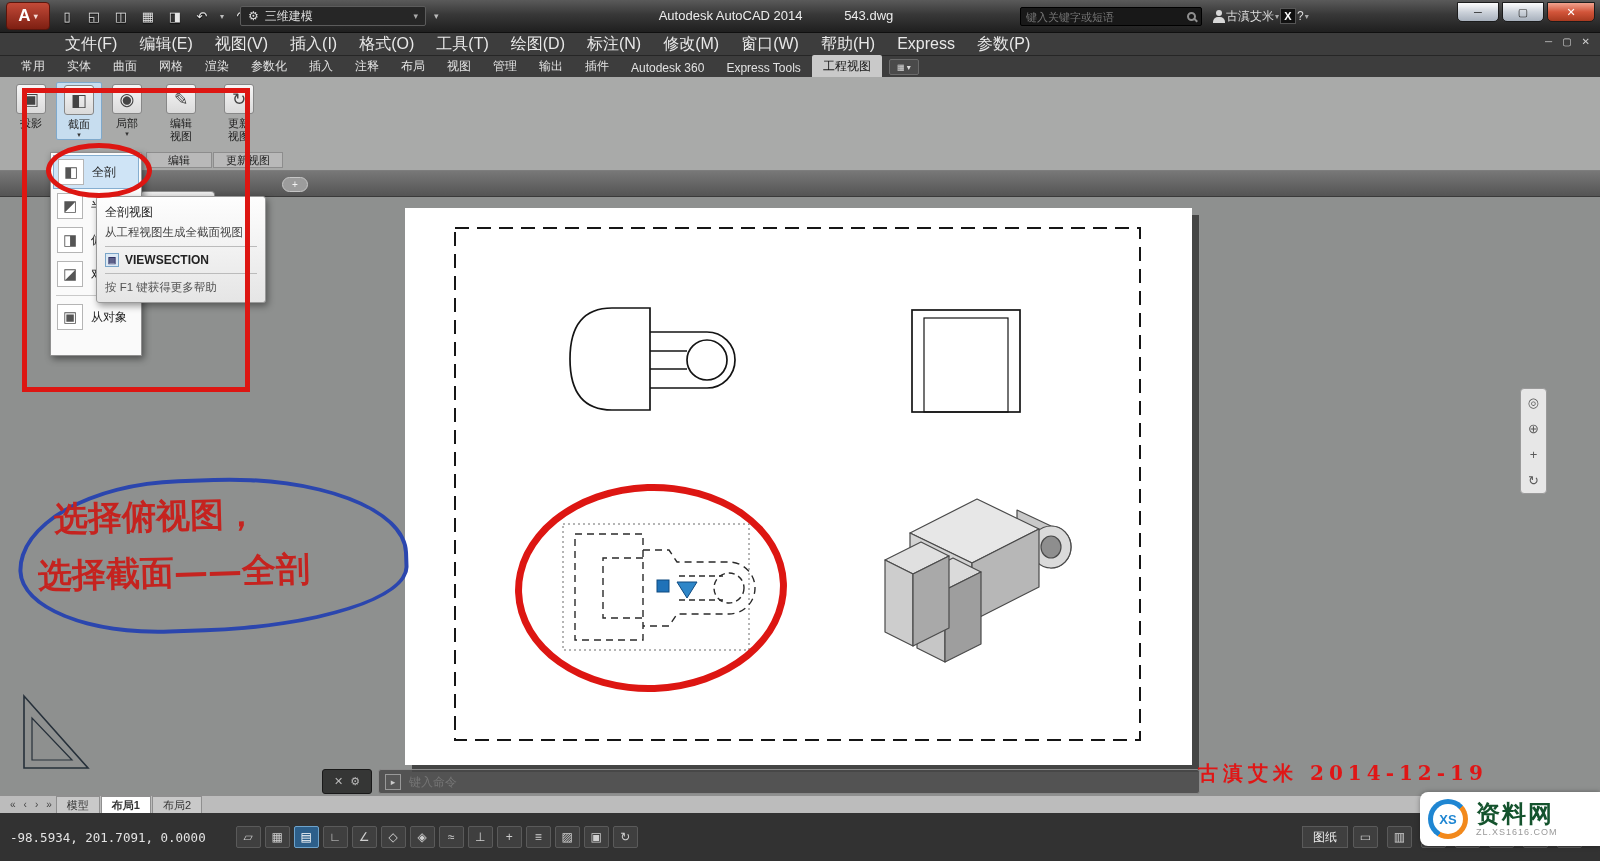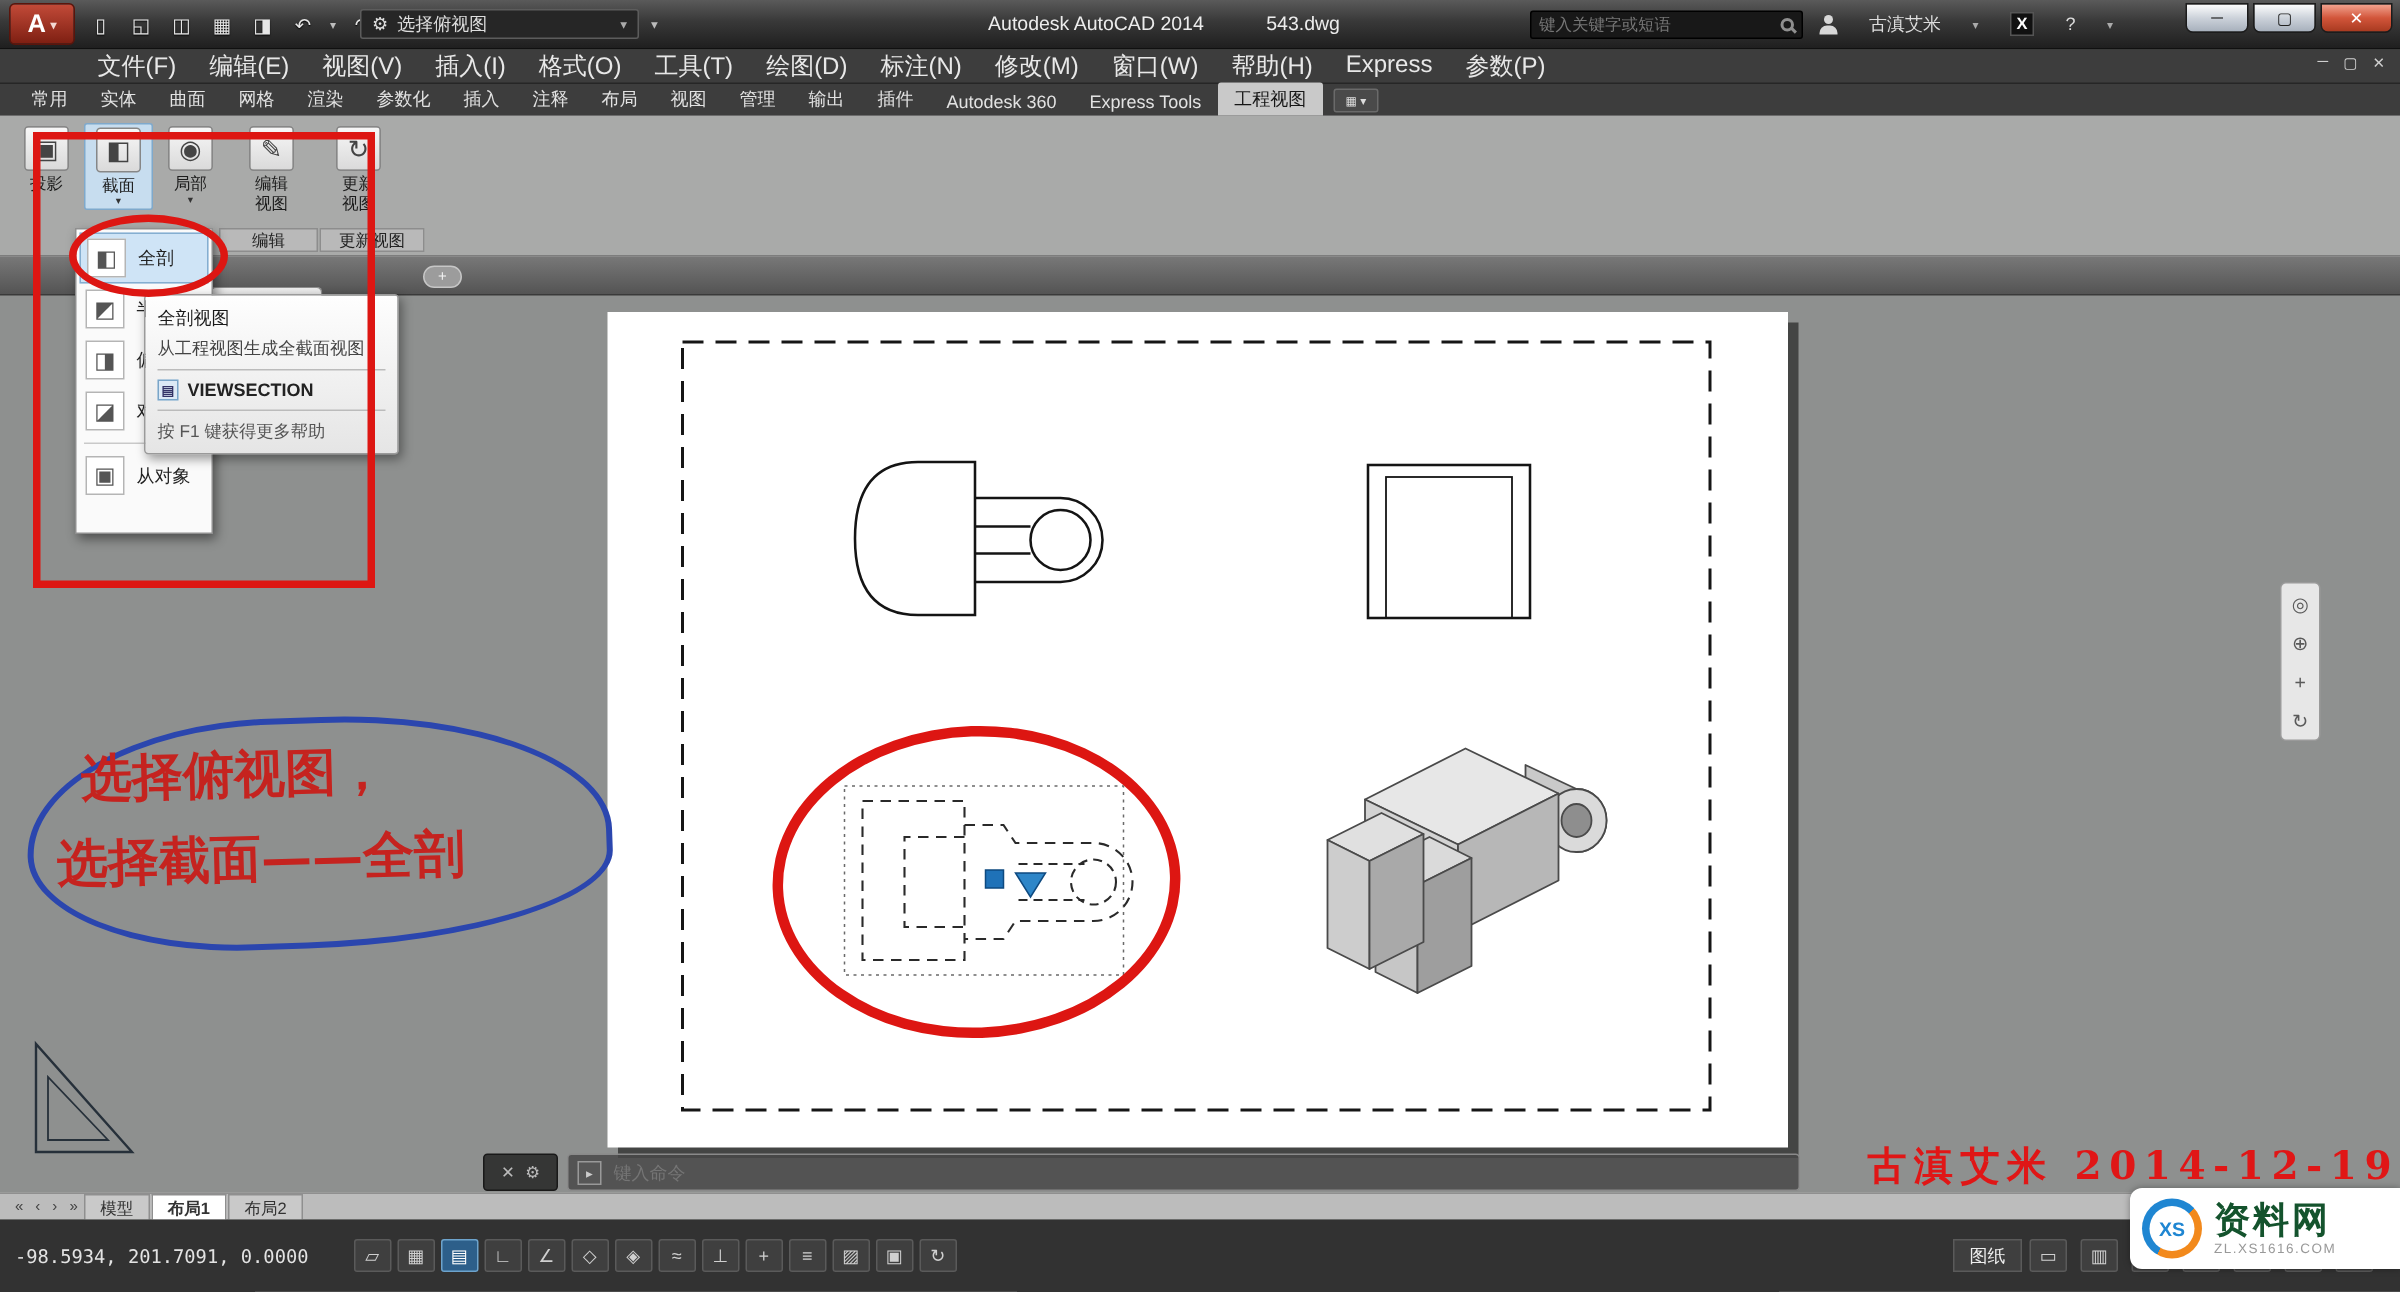--- a/index.html
+++ b/index.html
@@ -30,21 +30,21 @@
   #title-center span { margin:0 19px; }
   #search-box { position:absolute; left:1020px; top:7px; width:182px; height:19px;
     background:#181818; border:1px solid #000; border-radius:2px; display:flex;
     align-items:center; padding:0 5px; }
   #search-box input { flex:1; background:transparent; border:none; outline:none;
     color:#9a9a9a; font-size:11px; font-family:inherit; }
   .mag { width:9px; height:9px; border:2px solid #8f8f8f; border-radius:50%; position:relative; }
   .mag::after { content:""; position:absolute; width:5px; height:2px; background:#8f8f8f;
     transform:rotate(45deg); right:-4px; bottom:-2px; }
   #tb-right { position:absolute; left:1213px; top:6px; height:20px; display:flex;
-    align-items:center; gap:21px; color:#ddd; font-size:12px; }
+    align-items:center; gap:1px; color:#ddd; font-size:12px; }
   .person { width:12px; height:13px; position:relative; }
   .person::before { content:""; position:absolute; left:3px; top:0; width:6px; height:6px;
     border-radius:50%; background:#d8d8d8; }
   .person::after { content:""; position:absolute; left:0; bottom:0; width:12px; height:6px;
     border-radius:5px 5px 0 0; background:#d8d8d8; }
   .x-badge { width:16px; height:16px; background:#111; border:1px solid #555; color:#fff;
     font-weight:bold; font-size:11px; display:flex; align-items:center; justify-content:center; }
   .tiny-caret { font-size:8px; color:#aaa; }
   #win-controls { position:absolute; right:5px; top:2px; display:flex; gap:3px; }
   .winbtn { width:42px; height:20px; border:1px solid #1c1c1c; border-radius:0 0 5px 5px;
@@ -126,23 +126,23 @@
   #red-rect { left:22px; top:88px; width:228px; height:304px; border:5px solid #dd1612; z-index:50; }
   #red-ellipse-menu { left:46px; top:143px; width:106px; height:55px; border:5px solid #dd1612;
     border-radius:50%; z-index:50; }
   #red-ellipse-canvas { left:515px; top:484px; width:272px; height:208px; border:7px solid #dd1612;
     border-radius:50%; z-index:25; transform:rotate(-2deg); }
   #blueloop { left:18px; top:478px; width:390px; height:154px; border:4px solid #2b46ae;
     border-radius:46% 54% 58% 42% / 62% 58% 42% 48%; transform:rotate(-2deg); z-index:44; }
   .hand { position:absolute; color:#c5231f; font-size:34px; font-weight:bold;
     font-family:"DejaVu Serif",serif; transform:rotate(-1.5deg); z-index:45; white-space:nowrap; }
   #hand1 { left:54px; top:494px; } #hand2 { left:38px; top:550px; }
-  #watermark { position:absolute; left:1198px; top:760px; color:#e01616; font-size:26px;
+  #watermark { position:absolute; left:1198px; top:760px; color:#e01616; font-size:20px;
     font-weight:bold; font-family:"DejaVu Serif",serif; letter-spacing:5px;
-    white-space:nowrap; z-index:40;margin-left:47px; }
+    white-space:nowrap; z-index:40; }
 
   
   #sitelogo { position:absolute; left:1420px; top:792px; width:180px; height:54px; background:#fff;
     border-radius:8px 0 0 8px; display:flex; align-items:center; padding:4px 8px; gap:8px;
     z-index:60; box-shadow:0 0 5px rgba(0,0,0,0.35); }
   .logo-circle { width:40px; height:40px; border-radius:50%; position:relative;
     background:conic-gradient(from 210deg,#1f86d2 0 55%,#f2891c 55% 100%);
     display:flex; align-items:center; justify-content:center; }
   .logo-circle::before { content:""; position:absolute; width:30px; height:30px; background:#fff;
     border-radius:50%; }
@@ -206,21 +206,21 @@
       <span class="qicon">◫</span>
       <span class="qicon">▦</span>
       <span class="qicon">◨</span>
       <span class="qicon">↶</span>
       <span class="qcaret">▾</span>
       <span class="qicon">↷</span>
       <span class="qcaret">▾</span>
     </div>
     <div id="workspace">
       <span>⚙</span>
-      <span>选择俯视图</span>
+      <span>三维建模</span>
       <span class="ws-caret">▾</span>
     </div>
     <span id="qat-more">▾</span>
     <div id="title-center">
       <span>Autodesk AutoCAD 2014</span>
       <span>543.dwg</span>
     </div>
     <div id="search-box">
       <input placeholder="键入关键字或短语" style="">
       <span class="mag"></span>

